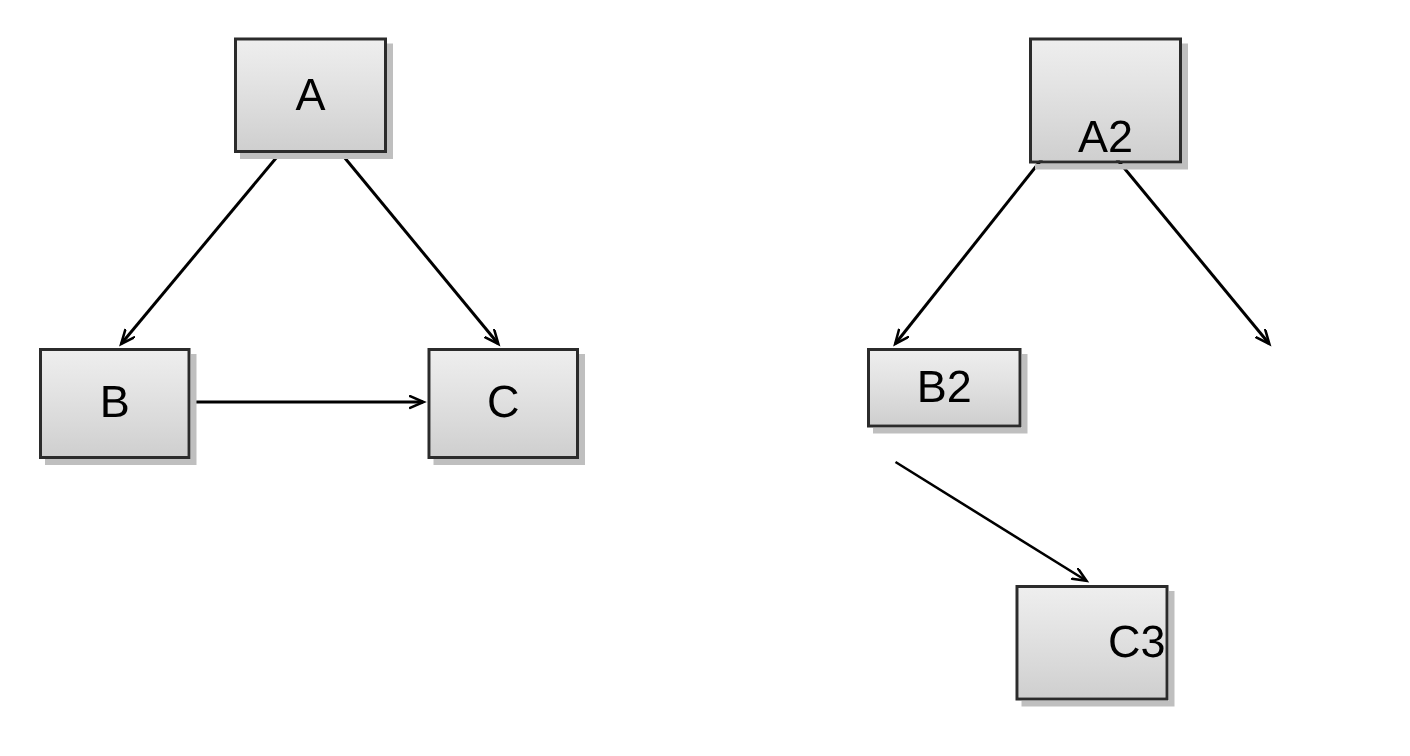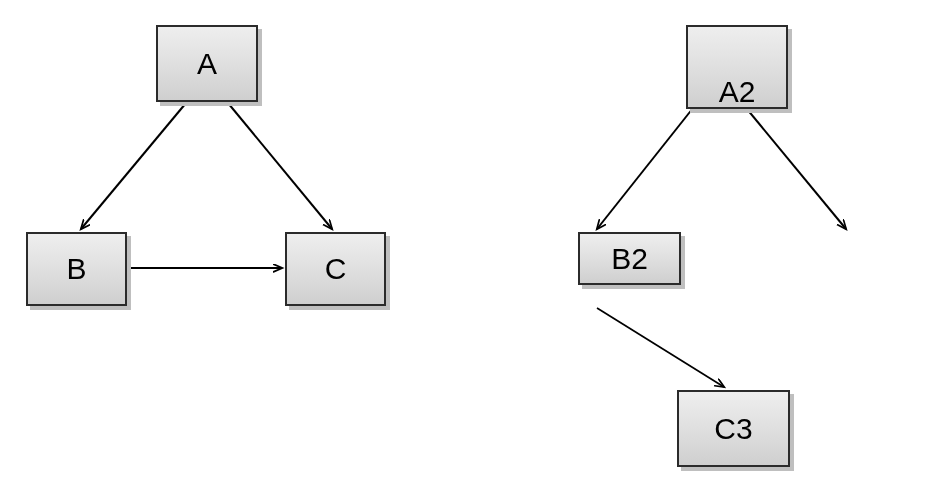--- a/index.html
+++ b/index.html
@@ -81,17 +81,17 @@
 
   <div class="node" style="left:686px; top:25px; width:102px; height:84px;align-items:flex-end;">
     <span class="node-label">A2</span>
   </div>
 
   <div class="node" style="left:542px; top:232px; width:103px; height:53px;margin-left:36px;">
     <span class="node-label">B2</span>
   </div>
 
 
-  <div class="node" style="left:677px; top:390px; width:113px; height:77px;">
+  <div class="node" style="left:677px; top:390px; width:102px; height:77px;justify-content:flex-end;">
     <span class="node-label">C3</span>
   </div>
 
 </div>
 
 </body></html>

